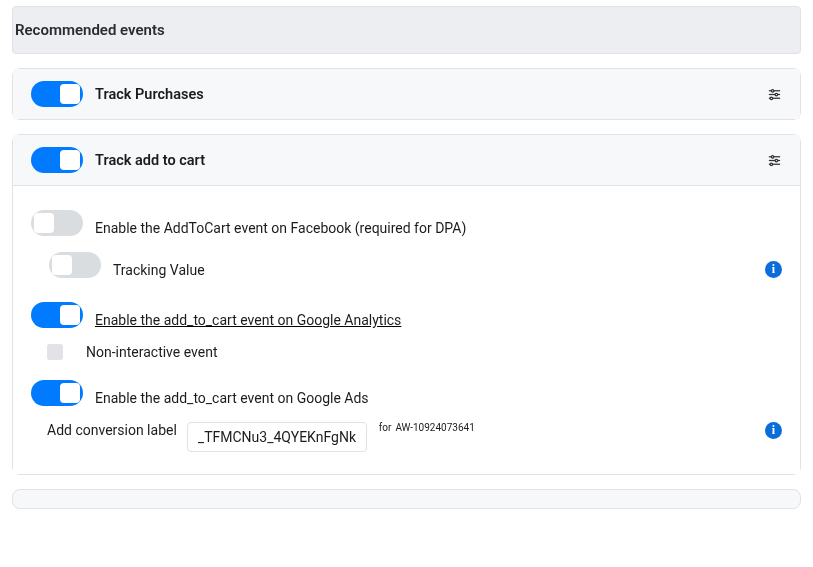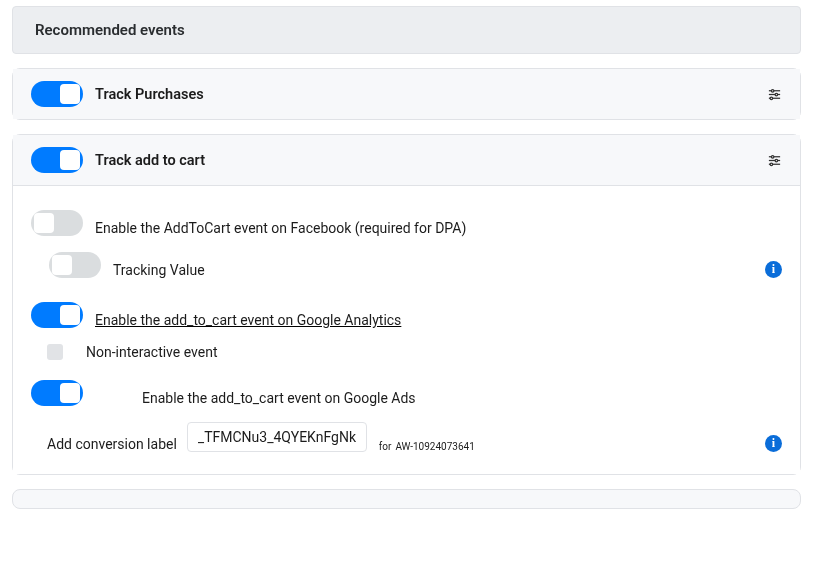--- a/index.html
+++ b/index.html
@@ -14,21 +14,21 @@
     --info:#0a6dd9;
   }
   *{box-sizing:border-box;font-family:-apple-system,BlinkMacSystemFont,"Segoe UI",Roboto,Helvetica,Arial,sans-serif;}
   html,body{margin:0;padding:0;background:#fff;}
   .page{width:813px;padding:6px 12px;}
   
   .section-header{
     background:var(--header-bg);
     border:1px solid var(--border);
     border-radius:4px;
-    padding:14px 22px;
+    padding:14px 2px;
     font-size:15px;
     font-weight:600;
     color:var(--muted);
     margin-bottom:14px;
   }
   
   .card{
     border:1px solid var(--border);
     border-radius:8px;
     margin-bottom:14px;
@@ -86,21 +86,21 @@
   .checkbox + .row-label{margin-left:10px;}
   .info-icon{
     width:17px;height:17px;border-radius:50%;background:var(--info);color:#fff;
     display:inline-flex;align-items:center;justify-content:center;
     font-size:12px;font-weight:700;font-family:Georgia,serif;
     flex:0 0 auto;
   }
   .info-icon::before{content:"i";}
   
   .conv-row{
-    display:flex;align-items:flex-end;padding:8px 0 4px 16px;
+    display:flex;align-items:flex-start;padding:8px 0 4px 16px;
   }
   .conv-label{font-size:14px;margin-right:10px;color:var(--text);}
   .conv-input{
     width:180px;height:30px;border:1px solid var(--border);border-radius:4px;
     padding:4px 10px;font-size:14px;color:var(--text);
   }
   .conv-for{font-size:10px;margin-left:12px;color:var(--text);}
   
   .card.empty-hint{height:20px;background:var(--card-header-bg);}
 </style>
@@ -174,21 +174,21 @@
         <div class="toggle on">
             <div class="knob"></div>
           </div>
         <div class="row-label">Enable the add_to_cart event on Google Analytics</div>
       </div>
       <div class="row checkbox-row">
         <div class="checkbox"></div>
         <div class="row-label">Non-interactive event</div>
       </div>
 
-      <div class="row" style="margin-top:4px;gap:47px;">
+      <div class="row" style="margin-top:4px;">
         <div class="toggle on">
             <div class="knob"></div>
           </div>
         <div class="row-label">Enable the add_to_cart event on Google Ads</div>
       </div>
       <div class="conv-row">
         <span class="conv-label">Add conversion label</span>
         <input class="conv-input" type="text" value="_TFMCNu3_4QYEKnFgNko" style="">
         <span class="conv-for">for</span>
         <span class="conv-for" style="margin-left:4px;">AW-10924073641</span>

